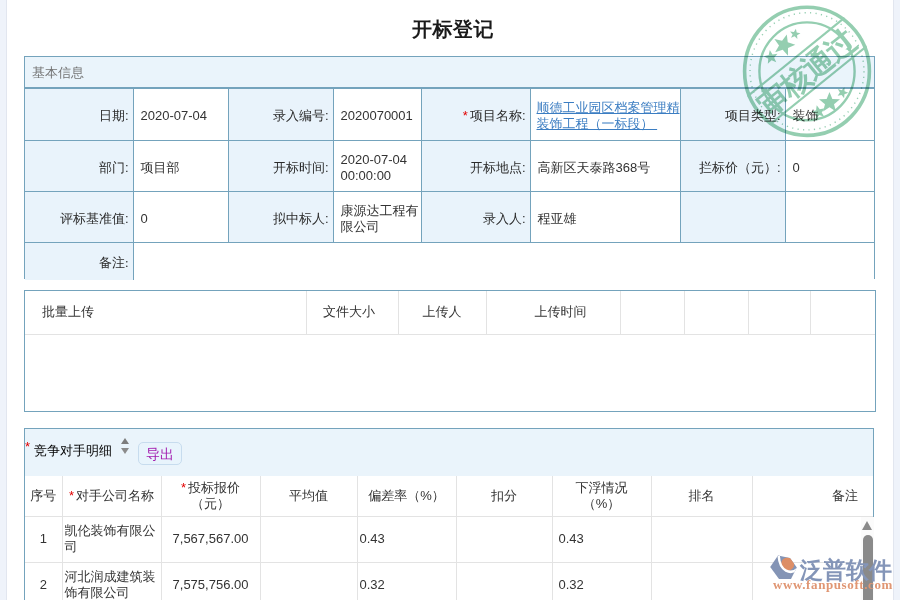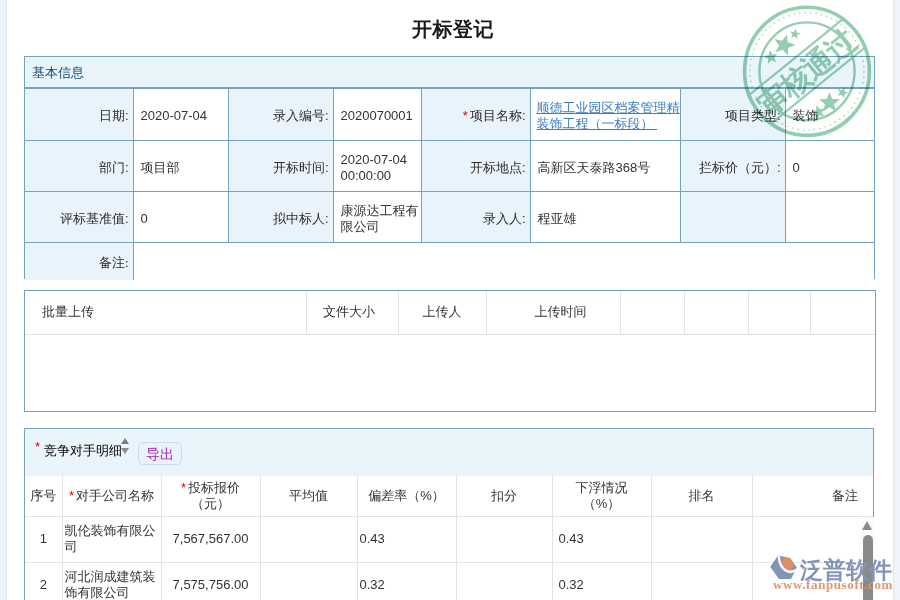--- a/index.html
+++ b/index.html
@@ -11,21 +11,21 @@
   overflow:hidden;
   font-size:13px;
   color:#333;
 }
 .side-l { position:absolute; left:0; top:0; width:7px; height:600px; background:#eff3fa; border-right:1px solid #e2e6ef; z-index:5; }
 .side-r { position:absolute; right:0; top:0; width:7px; height:600px; background:#eff3fa; border-left:1px solid #e2e6ef; z-index:5; }
 .title { position:absolute; top:16px; left:0; width:906px; text-align:center; font-size:20px; font-weight:bold; color:#1a1a1a; letter-spacing:0.5px; }
 
 
 .panel1 { position:absolute; left:24px; top:56px; width:851px; height:223px; border:1px solid #74a3bc; }
-.p1head { height:31px; background:#eaf4fb; border-bottom:1px solid #74a3bc; line-height:32px; padding-left:7px; color:#0c4a6e; }
+.p1head { height:31px; background:#eaf4fb; border-bottom:1px solid #74a3bc; line-height:32px; padding-left:7px; color:#737373; }
 .t1 { border-collapse:collapse; table-layout:fixed; width:849px; }
 .t1 td { border:1px solid #74a3bc; font-size:13px; vertical-align:middle; line-height:16px; }
 .t1 tr td:first-child { border-left:none; }
 .t1 tr td:last-child { border-right:none; }
 .t1 tr:last-child td { border-bottom:none;font-family:Liberation Serif, serif; }
 .t1 .lb { background:#e9f3fb; text-align:right; padding:5px 4px 2px 2px; color:#2b2b2b; }
 .t1 .vl { background:#fff; text-align:left; padding:5px 0 2px 7px; color:#333; }
 .ast { color:#e20000; margin-right:2px; }
 a.lnk { color:#3b7dc2; text-decoration:underline; }
 .vl.tight { padding-left:6px; }
@@ -36,21 +36,21 @@
 .p2head .cap { position:absolute; left:8px; top:9px; }
 .btn-batch { position:absolute; left:46px; top:7px; width:61px; height:23px; line-height:22px; text-align:center; background:#e4eff9; color:#85b4dd; border:1px solid #d8e7f4; border-radius:4px; }
 .t2 { border-collapse:collapse; table-layout:fixed; width:850px; }
 .t2 td { border-right:1px solid #e3e3e3; border-bottom:1px solid #e3e3e3; height:43px; font-size:13px; color:#333; text-align:center; }
 .t2 td:last-child { border-right:none; }
 .t2 td.first { text-align:left; padding-left:17px; }
 
 
 .panel3 { position:absolute; left:24px; top:428px; width:850px; height:190px; border:1px solid #74a3bc; background:#fff; }
 .p3head { position:relative; height:47px; background:#eaf4fb; color:#000; }
-.p3head .cap { position:absolute; left:10px; top:13px; }
+.p3head .cap { position:absolute; left:0; top:13px; }
 .p3head .cap .ast { margin-right:4px; position:relative; top:-4px; display:inline-block; }
 .sorticon { position:absolute; left:94px; top:8px; width:12px; height:22px; }
 .sorticon .up { position:absolute; top:1px; left:2px; width:0; height:0; border-left:4.4px solid transparent; border-right:4.4px solid transparent; border-bottom:6.5px solid #7d7d7d; }
 .sorticon .dn { position:absolute; top:11px; left:2px; width:0; height:0; border-left:4.4px solid transparent; border-right:4.4px solid transparent; border-top:6.5px solid #8b8b8b; }
 .btn-exp { position:absolute; left:113px; top:13px; width:44px; height:23px; line-height:22px; text-align:center; background:#e8f4fc; color:#a21caf; border:1px solid #c7dcee; border-radius:5px; font-size:14px; }
 .t3 { border-collapse:collapse; table-layout:fixed; width:848px; }
 .t3 td { border-right:1px solid #e3e3e3; border-bottom:1px solid #e3e3e3; font-size:13px; color:#333; vertical-align:middle; text-align:center; padding:2px 0; line-height:16px; }
 .t3 td:last-child, .t3 td.nr { border-right:none;text-align:right; }
 .t3 td.al { text-align:left; padding-left:2px; padding-right:0; }
 .t3 tr.hd td { height:40px; color:#333; }

